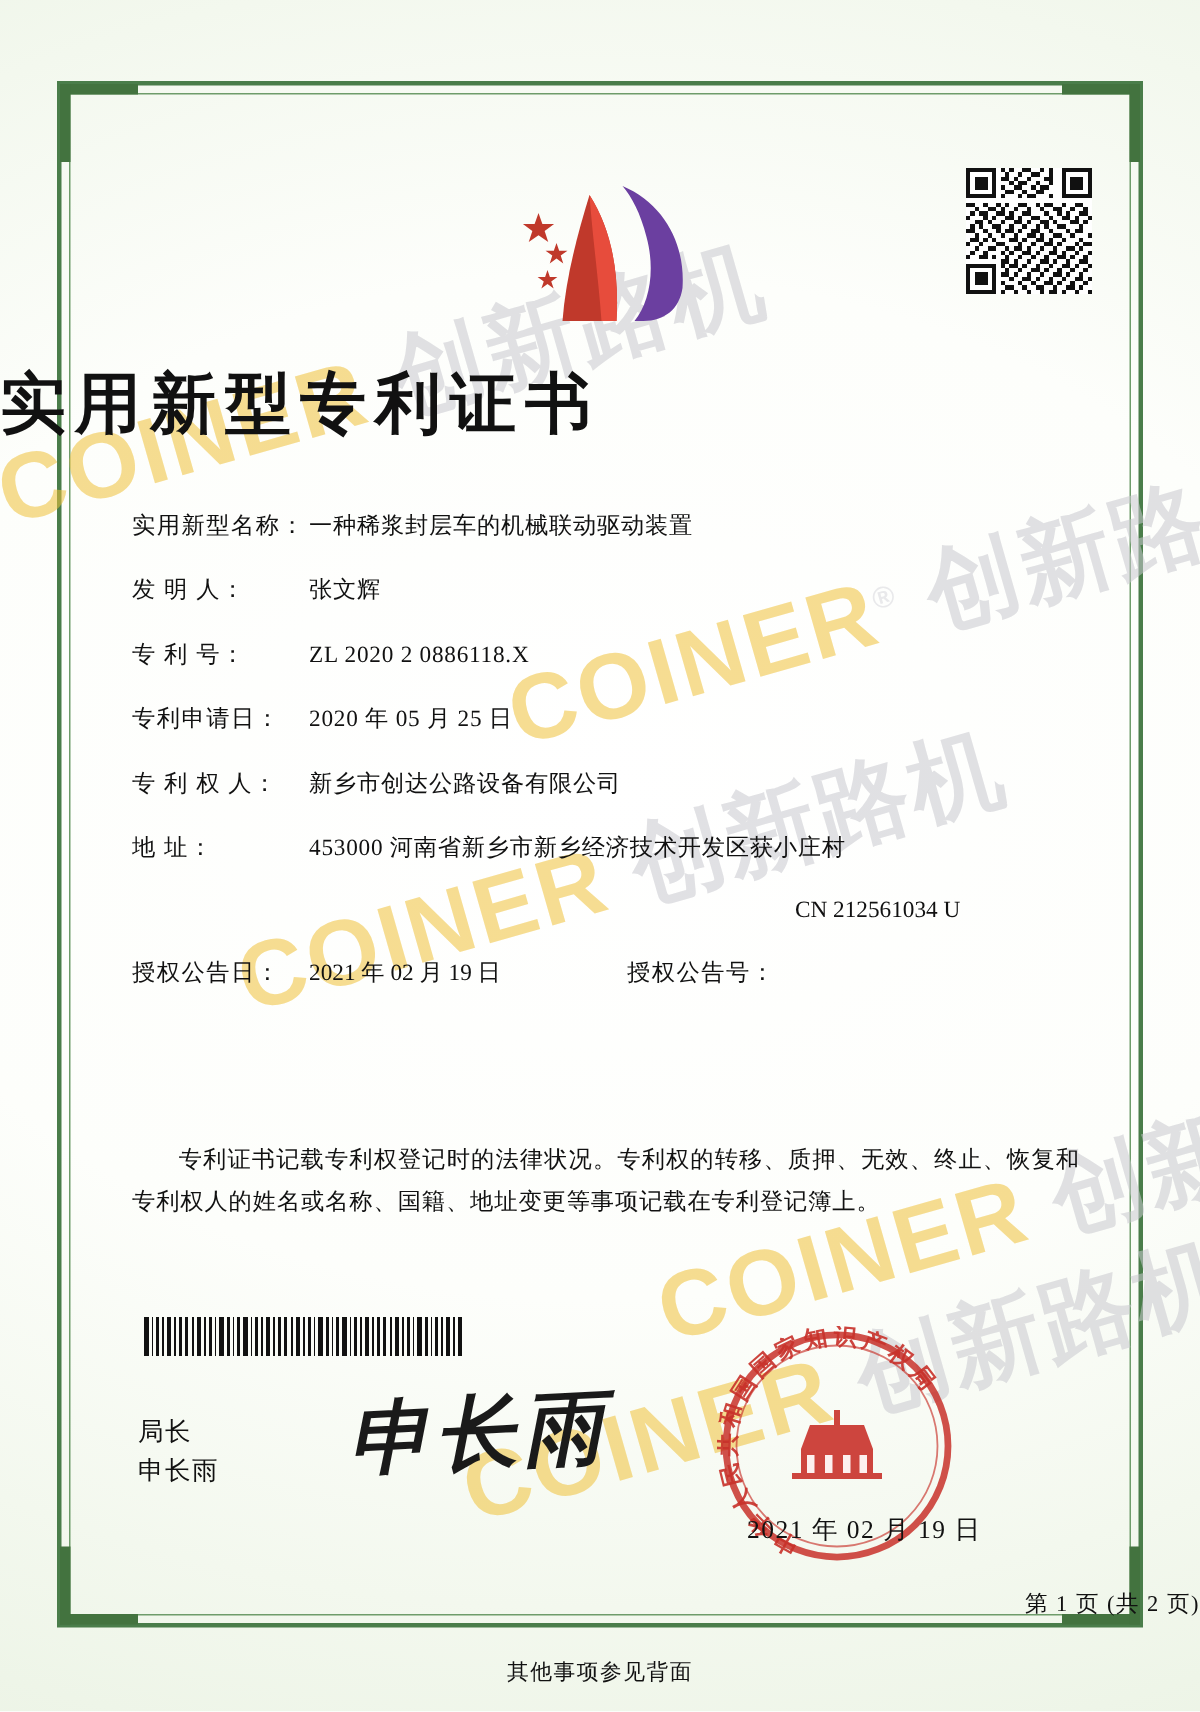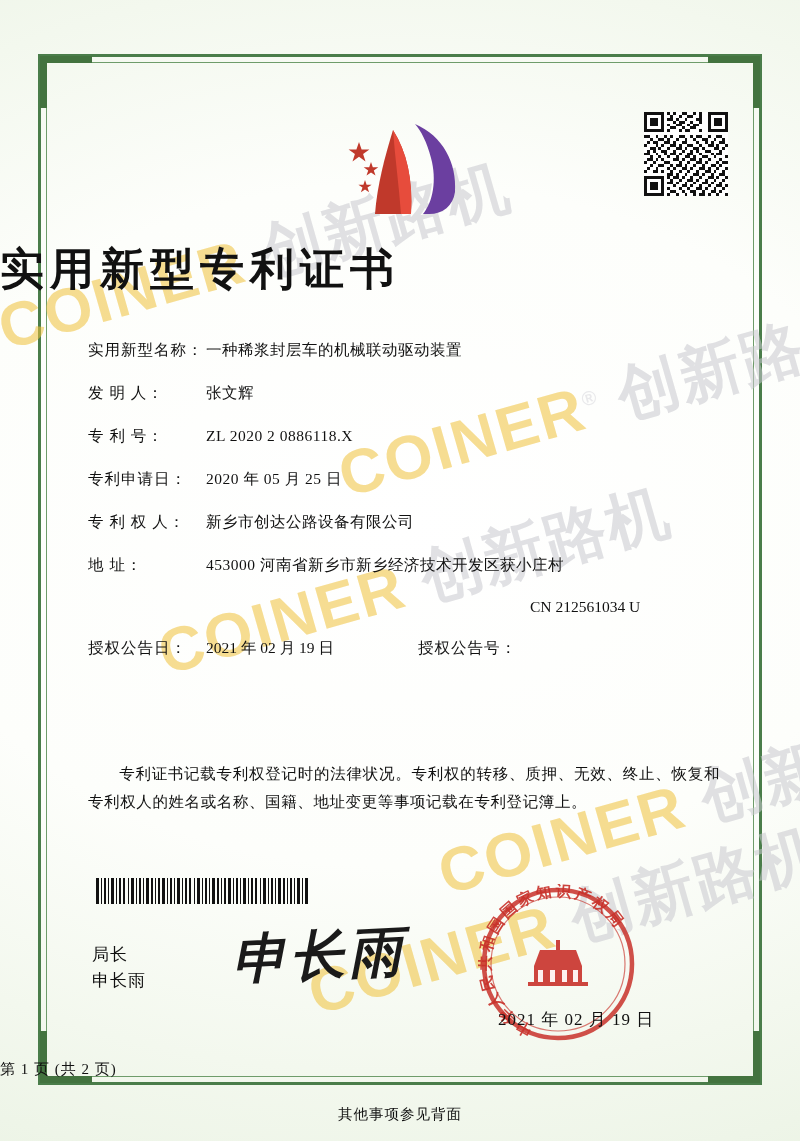--- a/index.html
+++ b/index.html
@@ -202,21 +202,21 @@
     font-size: 17px;
     color: #111;
     letter-spacing: 1px;
   }
 
   
   .page-num {
     position: absolute;
     left: 0; right: 0;
     top: 1060px;
-    text-align: left;
+    text-align: right;
     font-size: 15px;
     color: #111;
     letter-spacing: 1px;
   }
   .footnote {
     position: absolute;
     left: 0; right: 0;
     top: 1105px;
     text-align: center;
     font-size: 14.5px;

